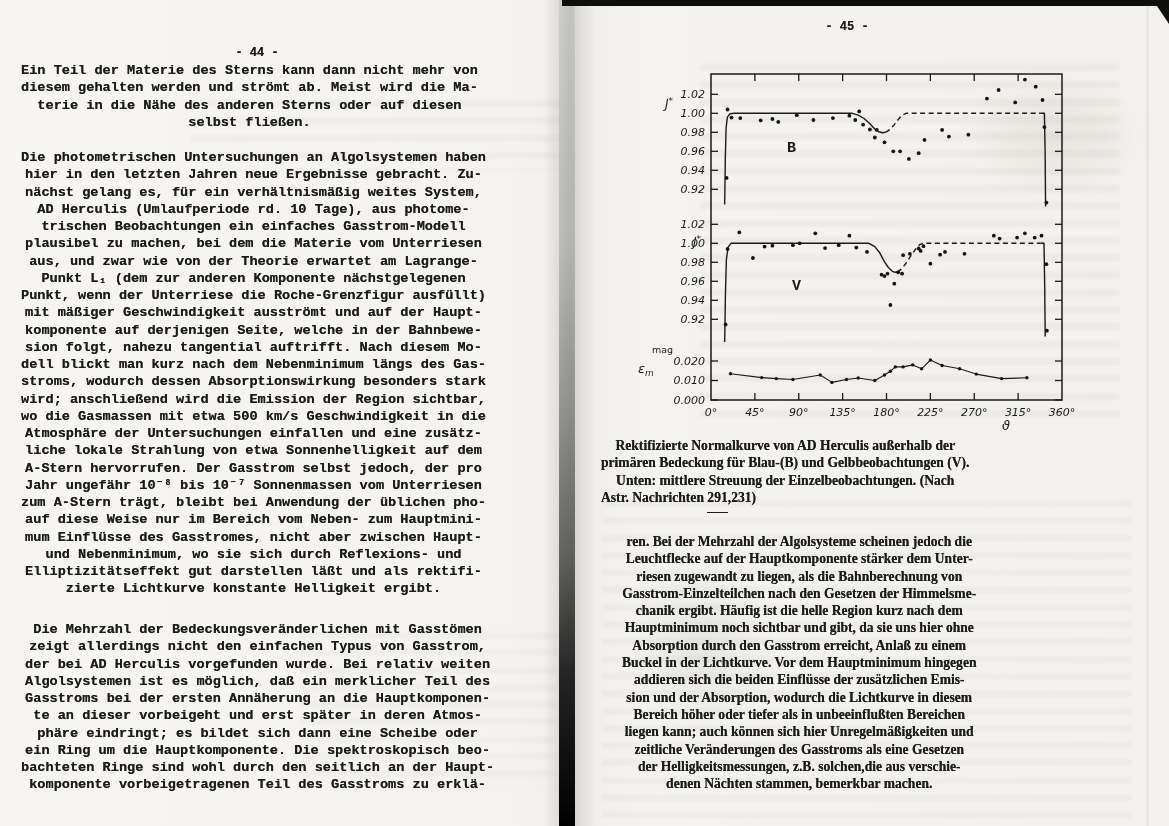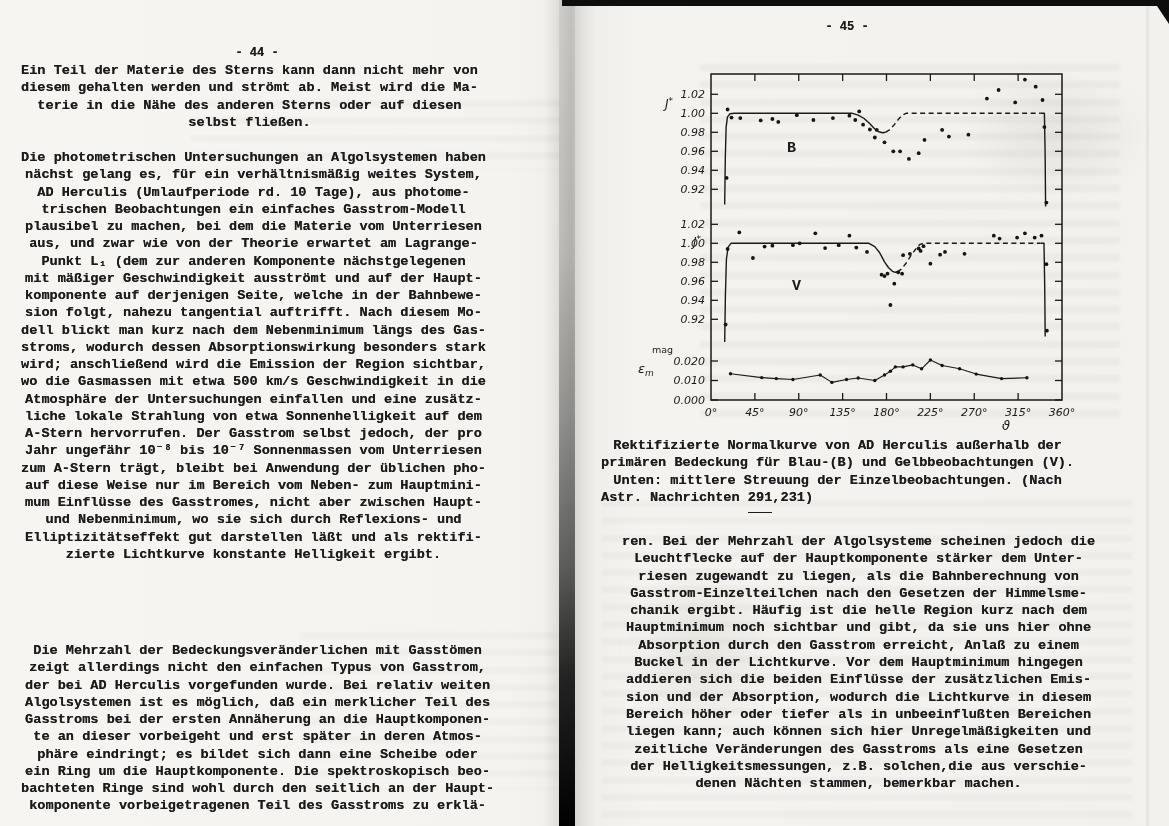--- a/index.html
+++ b/index.html
@@ -2,21 +2,21 @@
 <html lang="de"><head>
 <meta charset="utf-8">
 <style>
   html,body{margin:0;padding:0;}
   #scan{position:relative;width:1169px;height:826px;overflow:hidden;
         background:linear-gradient(90deg,#f6f5f1 0%,#f4f3ef 44%,#eeede9 49%,#f4f3ef 55%,#f2f1ed 100%);
         font-family:"Liberation Mono","DejaVu Sans Mono",monospace;color:#1b1b1b;}
   .par{position:absolute;font-size:13.6px;font-weight:600;letter-spacing:0;
        text-shadow:0 0 .3px #444;z-index:3;}
   .pl-par{line-height:17.25px;}
-  .pr-par{line-height:17.3px;}
+  .pr-par{line-height:17.3px;font-family:Liberation Serif, serif;}
   .tl{white-space:pre;text-align:center;}
   .pagenum{position:absolute;font-size:12px;font-weight:700;text-align:center;z-index:3;
            text-shadow:0 0 .3px #444;}
   .u{border-bottom:1.4px solid #1b1b1b;padding-bottom:7px;}
   
   .gutter-soft{position:absolute;left:544px;top:0;width:52px;height:826px;z-index:2;
     background:linear-gradient(90deg,rgba(60,60,55,0) 0%,rgba(60,60,55,.10) 30%,rgba(60,60,55,.17) 52%,rgba(60,60,55,.08) 72%,rgba(60,60,55,0) 100%);}
   .gutter-core{position:absolute;left:559px;top:0;width:16px;height:826px;z-index:2;filter:blur(.6px);
     background:linear-gradient(180deg,rgba(20,20,20,.07) 0%,rgba(20,20,20,.16) 30%,rgba(20,20,20,.36) 50%,rgba(20,20,20,.62) 68%,rgba(15,15,15,.9) 82%,#000 100%);}
   .top-strip{position:absolute;left:562px;top:0;width:607px;height:6px;background:#0e0e0d;z-index:4;}
@@ -55,45 +55,47 @@
   <div>
     <div class="pagenum" style="left:22px;top:46px;width:470px;">- 44 -</div>
     <div class="par pl-par" style="left:21px;top:62px;">
         <div class="tl">Ein Teil der Materie des Sterns kann dann nicht mehr von</div>
         <div class="tl">diesem gehalten werden und strömt ab. Meist wird die Ma-</div>
         <div class="tl">terie in die Nähe des anderen Sterns oder auf diesen</div>
         <div class="tl">selbst fließen.</div>
       </div>
     <div class="par pl-par" style="left:21px;top:149px;">
         <div class="tl">Die photometrischen Untersuchungen an Algolsystemen haben</div>
+        <div class="tl">hier in den letzten Jahren neue Ergebnisse gebracht. Zu-</div>
         <div class="tl">nächst gelang es, für ein verhältnismäßig weites System,</div>
         <div class="tl">AD Herculis (Umlaufperiode rd. 10 Tage), aus photome-</div>
         <div class="tl">trischen Beobachtungen ein einfaches Gasstrom-Modell</div>
         <div class="tl">plausibel zu machen, bei dem die Materie vom Unterriesen</div>
         <div class="tl">aus, und zwar wie von der Theorie erwartet am Lagrange-</div>
         <div class="tl">Punkt L₁ (dem zur anderen Komponente nächstgelegenen</div>
+        <div class="tl">Punkt, wenn der Unterriese die Roche-Grenzfigur ausfüllt)</div>
         <div class="tl">mit mäßiger Geschwindigkeit ausströmt und auf der Haupt-</div>
         <div class="tl">komponente auf derjenigen Seite, welche in der Bahnbewe-</div>
         <div class="tl">sion folgt, nahezu tangential auftrifft. Nach diesem Mo-</div>
         <div class="tl">dell blickt man kurz nach dem Nebenminimum längs des Gas-</div>
         <div class="tl">stroms, wodurch dessen Absorptionswirkung besonders stark</div>
         <div class="tl">wird; anschließend wird die Emission der Region sichtbar,</div>
         <div class="tl">wo die Gasmassen mit etwa 500 km/s Geschwindigkeit in die</div>
         <div class="tl">Atmosphäre der Untersuchungen einfallen und eine zusätz-</div>
         <div class="tl">liche lokale Strahlung von etwa Sonnenhelligkeit auf dem</div>
         <div class="tl">A-Stern hervorrufen. Der Gasstrom selbst jedoch, der pro</div>
         <div class="tl">Jahr ungefähr 10⁻⁸ bis 10⁻⁷ Sonnenmassen vom Unterriesen</div>
         <div class="tl">zum A-Stern trägt, bleibt bei Anwendung der üblichen pho-</div>
         <div class="tl">auf diese Weise nur im Bereich vom Neben- zum Hauptmini-</div>
         <div class="tl">mum Einflüsse des Gasstromes, nicht aber zwischen Haupt-</div>
         <div class="tl">und Nebenminimum, wo sie sich durch Reflexions- und</div>
         <div class="tl">Elliptizitätseffekt gut darstellen läßt und als rektifi-</div>
         <div class="tl">zierte Lichtkurve konstante Helligkeit ergibt.</div>
       </div>
-    <div class="par pl-par" style="left:21px;top:642px;">
+    <div class="par pl-par" style="left:21px;top:621px;">
         <div class="tl">Die Mehrzahl der Bedeckungsveränderlichen mit Gasstömen</div>
         <div class="tl">zeigt allerdings nicht den einfachen Typus von Gasstrom,</div>
         <div class="tl">der bei AD Herculis vorgefunden wurde. Bei relativ weiten</div>
         <div class="tl">Algolsystemen ist es möglich, daß ein merklicher Teil des</div>
         <div class="tl">Gasstroms bei der ersten Annäherung an die Hauptkomponen-</div>
         <div class="tl">te an dieser vorbeigeht und erst später in deren Atmos-</div>
         <div class="tl">phäre eindringt; es bildet sich dann eine Scheibe oder</div>
         <div class="tl">ein Ring um die Hauptkomponente. Die spektroskopisch beo-</div>
         <div class="tl">bachteten Ringe sind wohl durch den seitlich an der Haupt-</div>
         <div class="tl">komponente vorbeigetragenen Teil des Gasstroms zu erklä-</div>

